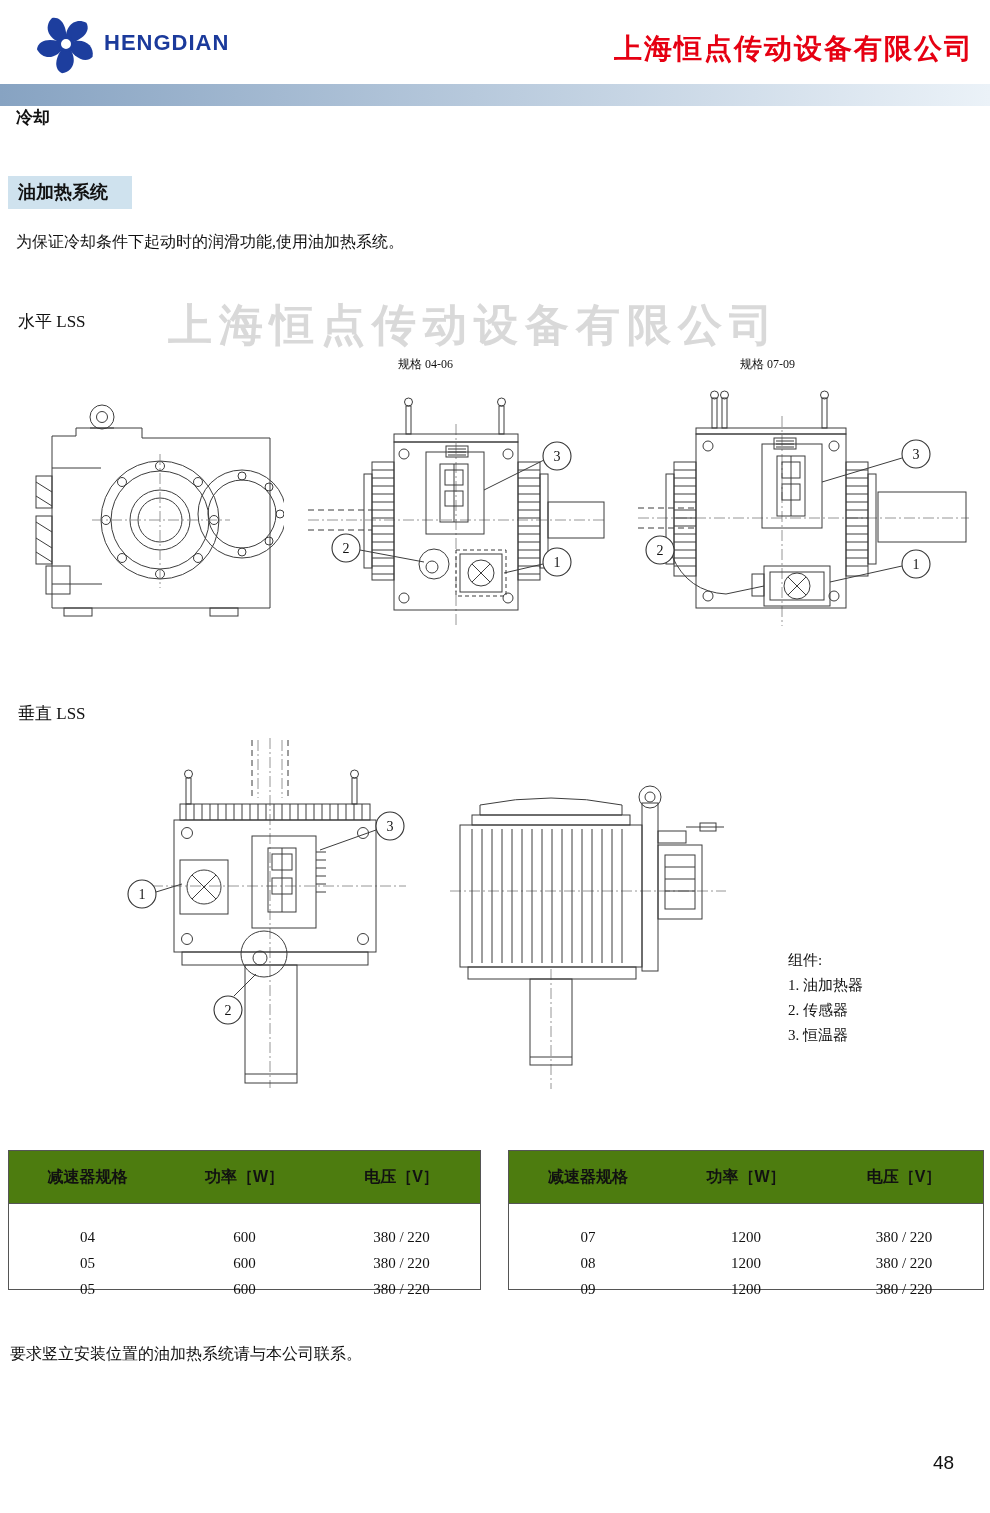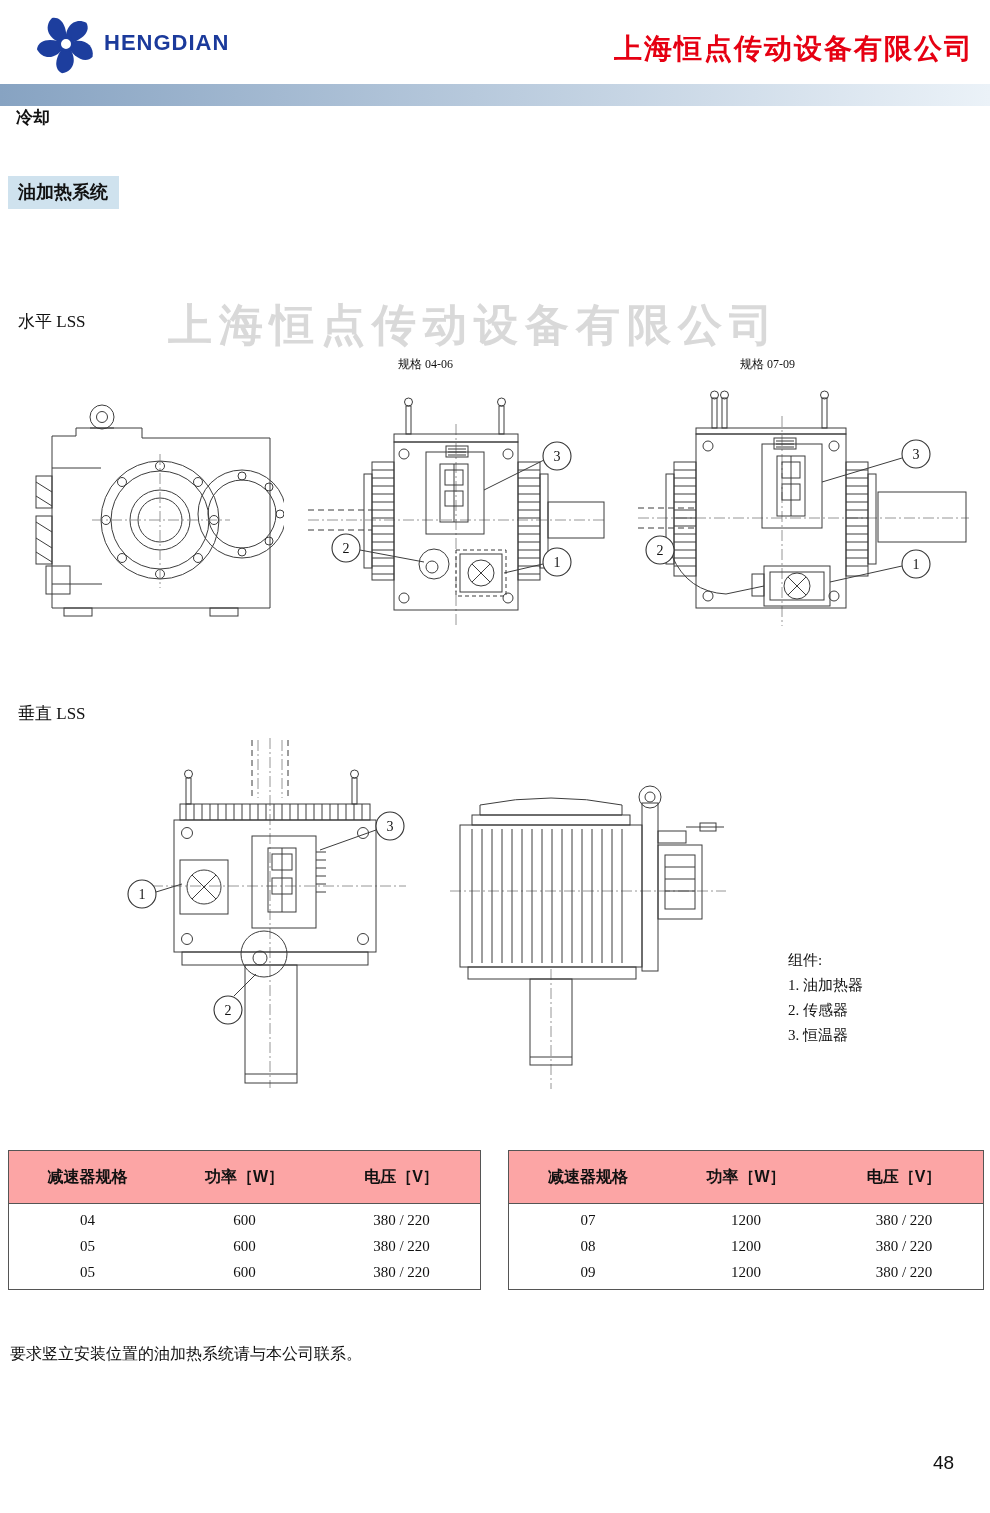--- a/index.html
+++ b/index.html
@@ -12,44 +12,44 @@
   .logo-wrap { position:absolute; left:34px; top:12px; width:64px; height:64px; }
   .brand { position:absolute; left:104px; top:30px; font-family:"Liberation Sans",sans-serif;
            font-weight:bold; font-size:22px; letter-spacing:1px; color:#1b3a9b; }
   .company { position:absolute; right:16px; top:30px; font-size:28px; font-weight:bold;
              letter-spacing:2px; color:#e60012; }
   .band { position:absolute; left:0; top:84px; width:990px; height:22px;
           background:linear-gradient(to right,#87a3c2,#ebf2f8); }
   
   .section-title { position:absolute; left:16px; top:106px; font-size:17px; font-weight:bold;
                    font-family:"Liberation Sans",sans-serif; }
-  .subsection { position:absolute; left:8px; top:176px; background:#cfe2ee; padding:4px 11px 5px 10px;
+  .subsection { position:absolute; left:8px; top:176px; background:#cfe2ee; padding:4px 24px 5px 10px;
                 font-size:18px; font-weight:bold; font-family:Liberation Mono, monospace; }
   .intro { position:absolute; left:16px; top:232px; font-size:16px; }
   .view-label { position:absolute; left:18px; font-size:17px; }
   .watermark { position:absolute; left:168px; top:296px; font-size:44px; letter-spacing:7px;
                color:#c9c9c9; opacity:.7; white-space:nowrap; font-weight:bold; }
   .spec-label { position:absolute; top:356px; font-size:12px; }
   
   .draw { position:absolute; }
   svg .ln  { stroke:#3d3d3d; stroke-width:1; fill:none; }
   svg .dash1 line, svg .dash1 rect { stroke-dasharray:4 3; }
   svg .dash2 line { stroke-dasharray:6 4; }
   svg .cl  { stroke:#8a8a8a; stroke-width:0.9; fill:none; stroke-dasharray:11 3 2 3; }
   svg .lnf { fill:#fff; stroke:#333; stroke-width:1.1; }
   svg text.ct { font-family:"Liberation Serif",serif; font-size:14px; fill:#111;
                 text-anchor:middle; stroke:none; }
   
   .components { position:absolute; left:788px; top:948px; font-size:15px; line-height:25px; }
   
   .tbl { position:absolute; top:1150px; height:140px; border:1.5px solid #555; background:#fff; box-sizing:border-box; }
-  .tbl-head { display:flex; height:52px; background:#fca5a5; border-bottom:1.5px solid #555; }
+  .tbl-head { display:flex; height:52px; background:#4d7c0f; border-bottom:1.5px solid #555; }
   .th { flex:1; display:flex; align-items:center; justify-content:center; font-weight:bold;
         font-size:16px; font-family:"Liberation Sans",sans-serif; }
-  .tbl-body { padding-top:3px; }
+  .tbl-body { padding-top:20px; }
   .tr { display:flex; height:26px; align-items:center; }
   .td { flex:1; text-align:center; font-size:15px; }
   
   .footer-note { position:absolute; left:10px; top:1344px; font-size:16px; }
   .page-num { position:absolute; left:933px; top:1452px; font-size:19px;
               font-family:"Liberation Sans",sans-serif; }
 </style>
 </head>
 <body>
 
@@ -66,20 +66,21 @@
       </g>
       <circle cx="32" cy="32" r="6.5" fill="#fff" stroke="#1d3e9e" stroke-width="3"></circle>
     </svg>
   </div>
   <div class="brand">HENGDIAN</div>
   <div class="company">上海恒点传动设备有限公司</div>
   <div class="band"></div>
 
   <div class="section-title">冷却</div>
   <div class="subsection">油加热系统</div>
+  <div class="intro">为保证冷却条件下起动时的润滑功能,使用油加热系统。</div>
 
   <div class="view-label" style="top:310px">水平 LSS</div>
   <div class="watermark">上海恒点传动设备有限公司</div>
 
   <div class="spec-label" style="left:398px">规格 04-06</div>
   <div class="spec-label" style="left:740px">规格 07-09</div>
 
   <div class="draw" style="left:14px; top:396px">
     <svg width="270" height="245" viewBox="0 0 270 245">
       <g class="ln">

